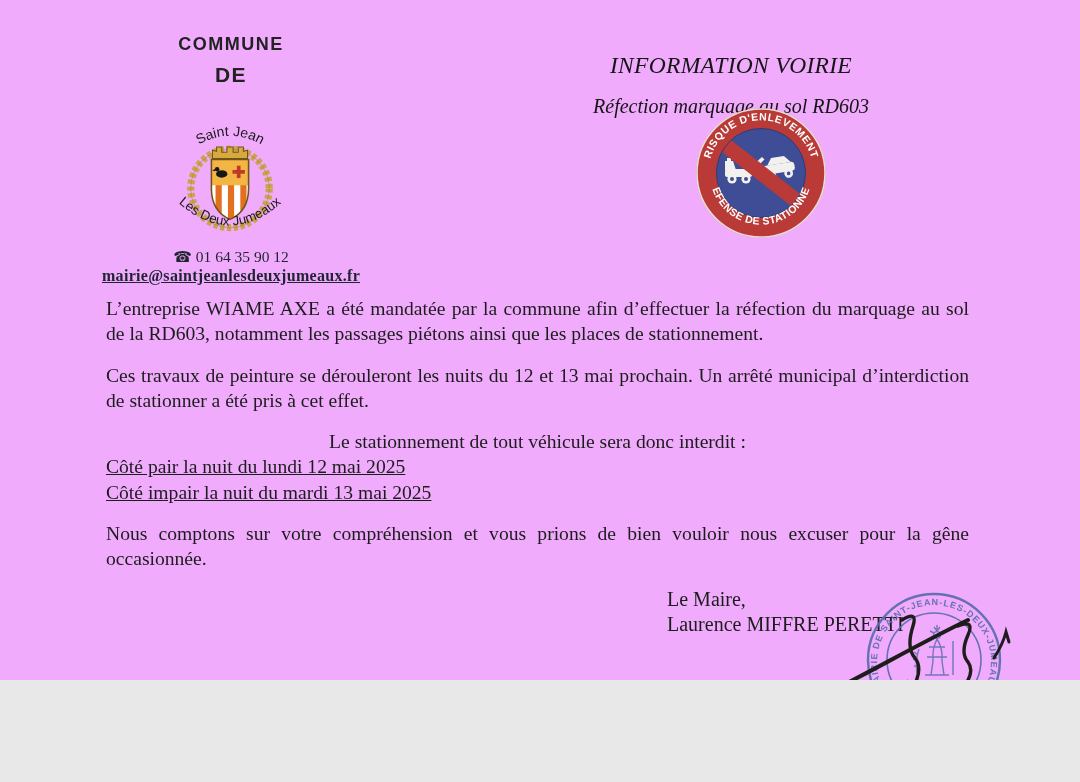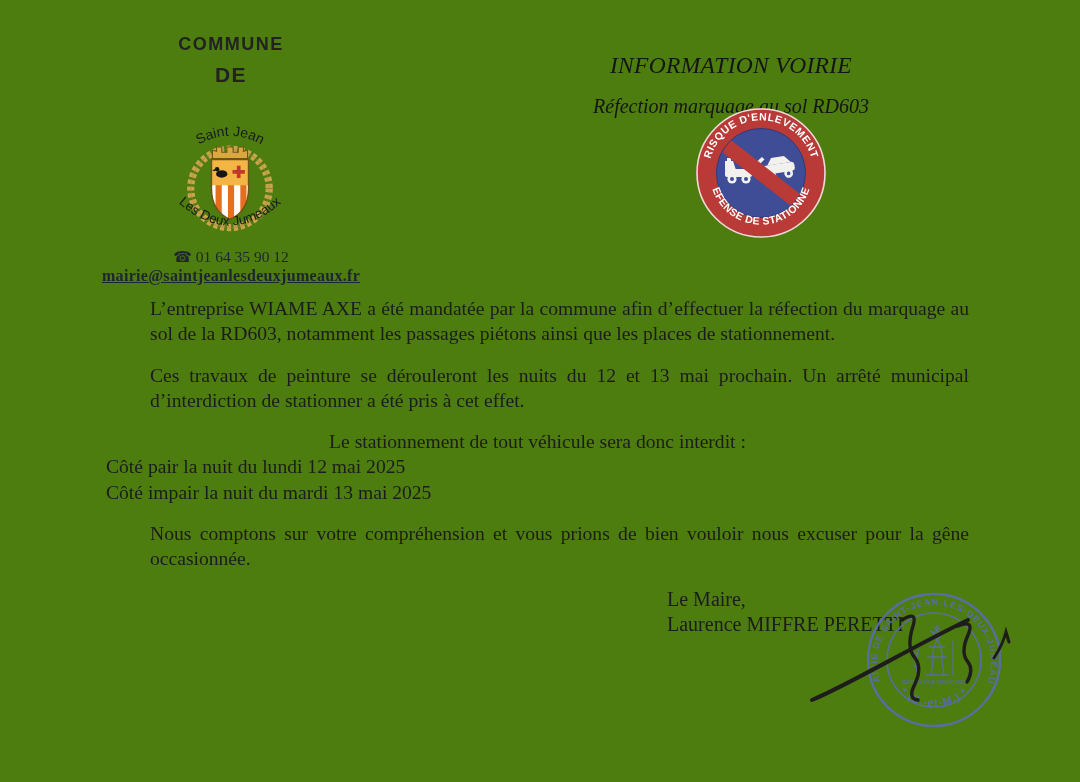--- a/index.html
+++ b/index.html
@@ -1,19 +1,19 @@
 <!DOCTYPE html>
 <html><head>
 <meta charset="utf-8">
 <style>
   * { margin:0; padding:0; box-sizing:border-box; }
   html,body { background:#e8e8e8; }
   .page {
-    position:relative; width:1080px; height:782px;
-    background:#4d7c0f; overflow:hidden;
+    position:relative; width:1080px; height:680px;
+    background:#f0abfc; overflow:hidden;
     font-family:"Liberation Serif", serif; color:#1c1c1c;
   }
   
   .hdr-left {
     position:absolute; left:98px; top:34px; width:266px;
     text-align:center; font-family:"Liberation Sans", sans-serif;
     font-weight:bold; color:#222;
   }
   .hdr-left .l1 { font-size:18px; letter-spacing:1.5px; }
   .hdr-left .l2 { font-size:21px; letter-spacing:1.5px; margin-top:8px; }
@@ -32,22 +32,22 @@
     font-style:italic; font-weight:normal; color:#151515;
   }
   .hdr-right .title { font-size:23.5px; letter-spacing:0.3px; }
   .hdr-right .subtitle { font-size:20px; margin-top:16px; }
   .sign-wrap { position:absolute; left:696px; top:108px; width:130px; height:130px; }
   
   .body-text {
     position:absolute; left:106px; top:296px; width:863px;
     font-size:19.6px; line-height:1.29; text-align:justify;
   }
-  .body-text p { margin-bottom:16px;margin-left:44px; }
-  .p3 .uline { text-align:left; }
+  .body-text p { margin-bottom:16px; }
+  .p3 .uline { text-decoration:underline; text-align:left; }
   .p3 div { text-align:center; }
   
   .sig-block {
     position:absolute; left:667px; top:587px; font-size:20px; line-height:1.26;
   }
   .stamp-wrap { position:absolute; left:861px; top:587px; width:146px; height:146px; opacity:0.92; }
   .sig-strokes { position:absolute; left:790px; top:596px; width:230px; height:125px; z-index:5; }
 </style>
 </head>
 <body>

